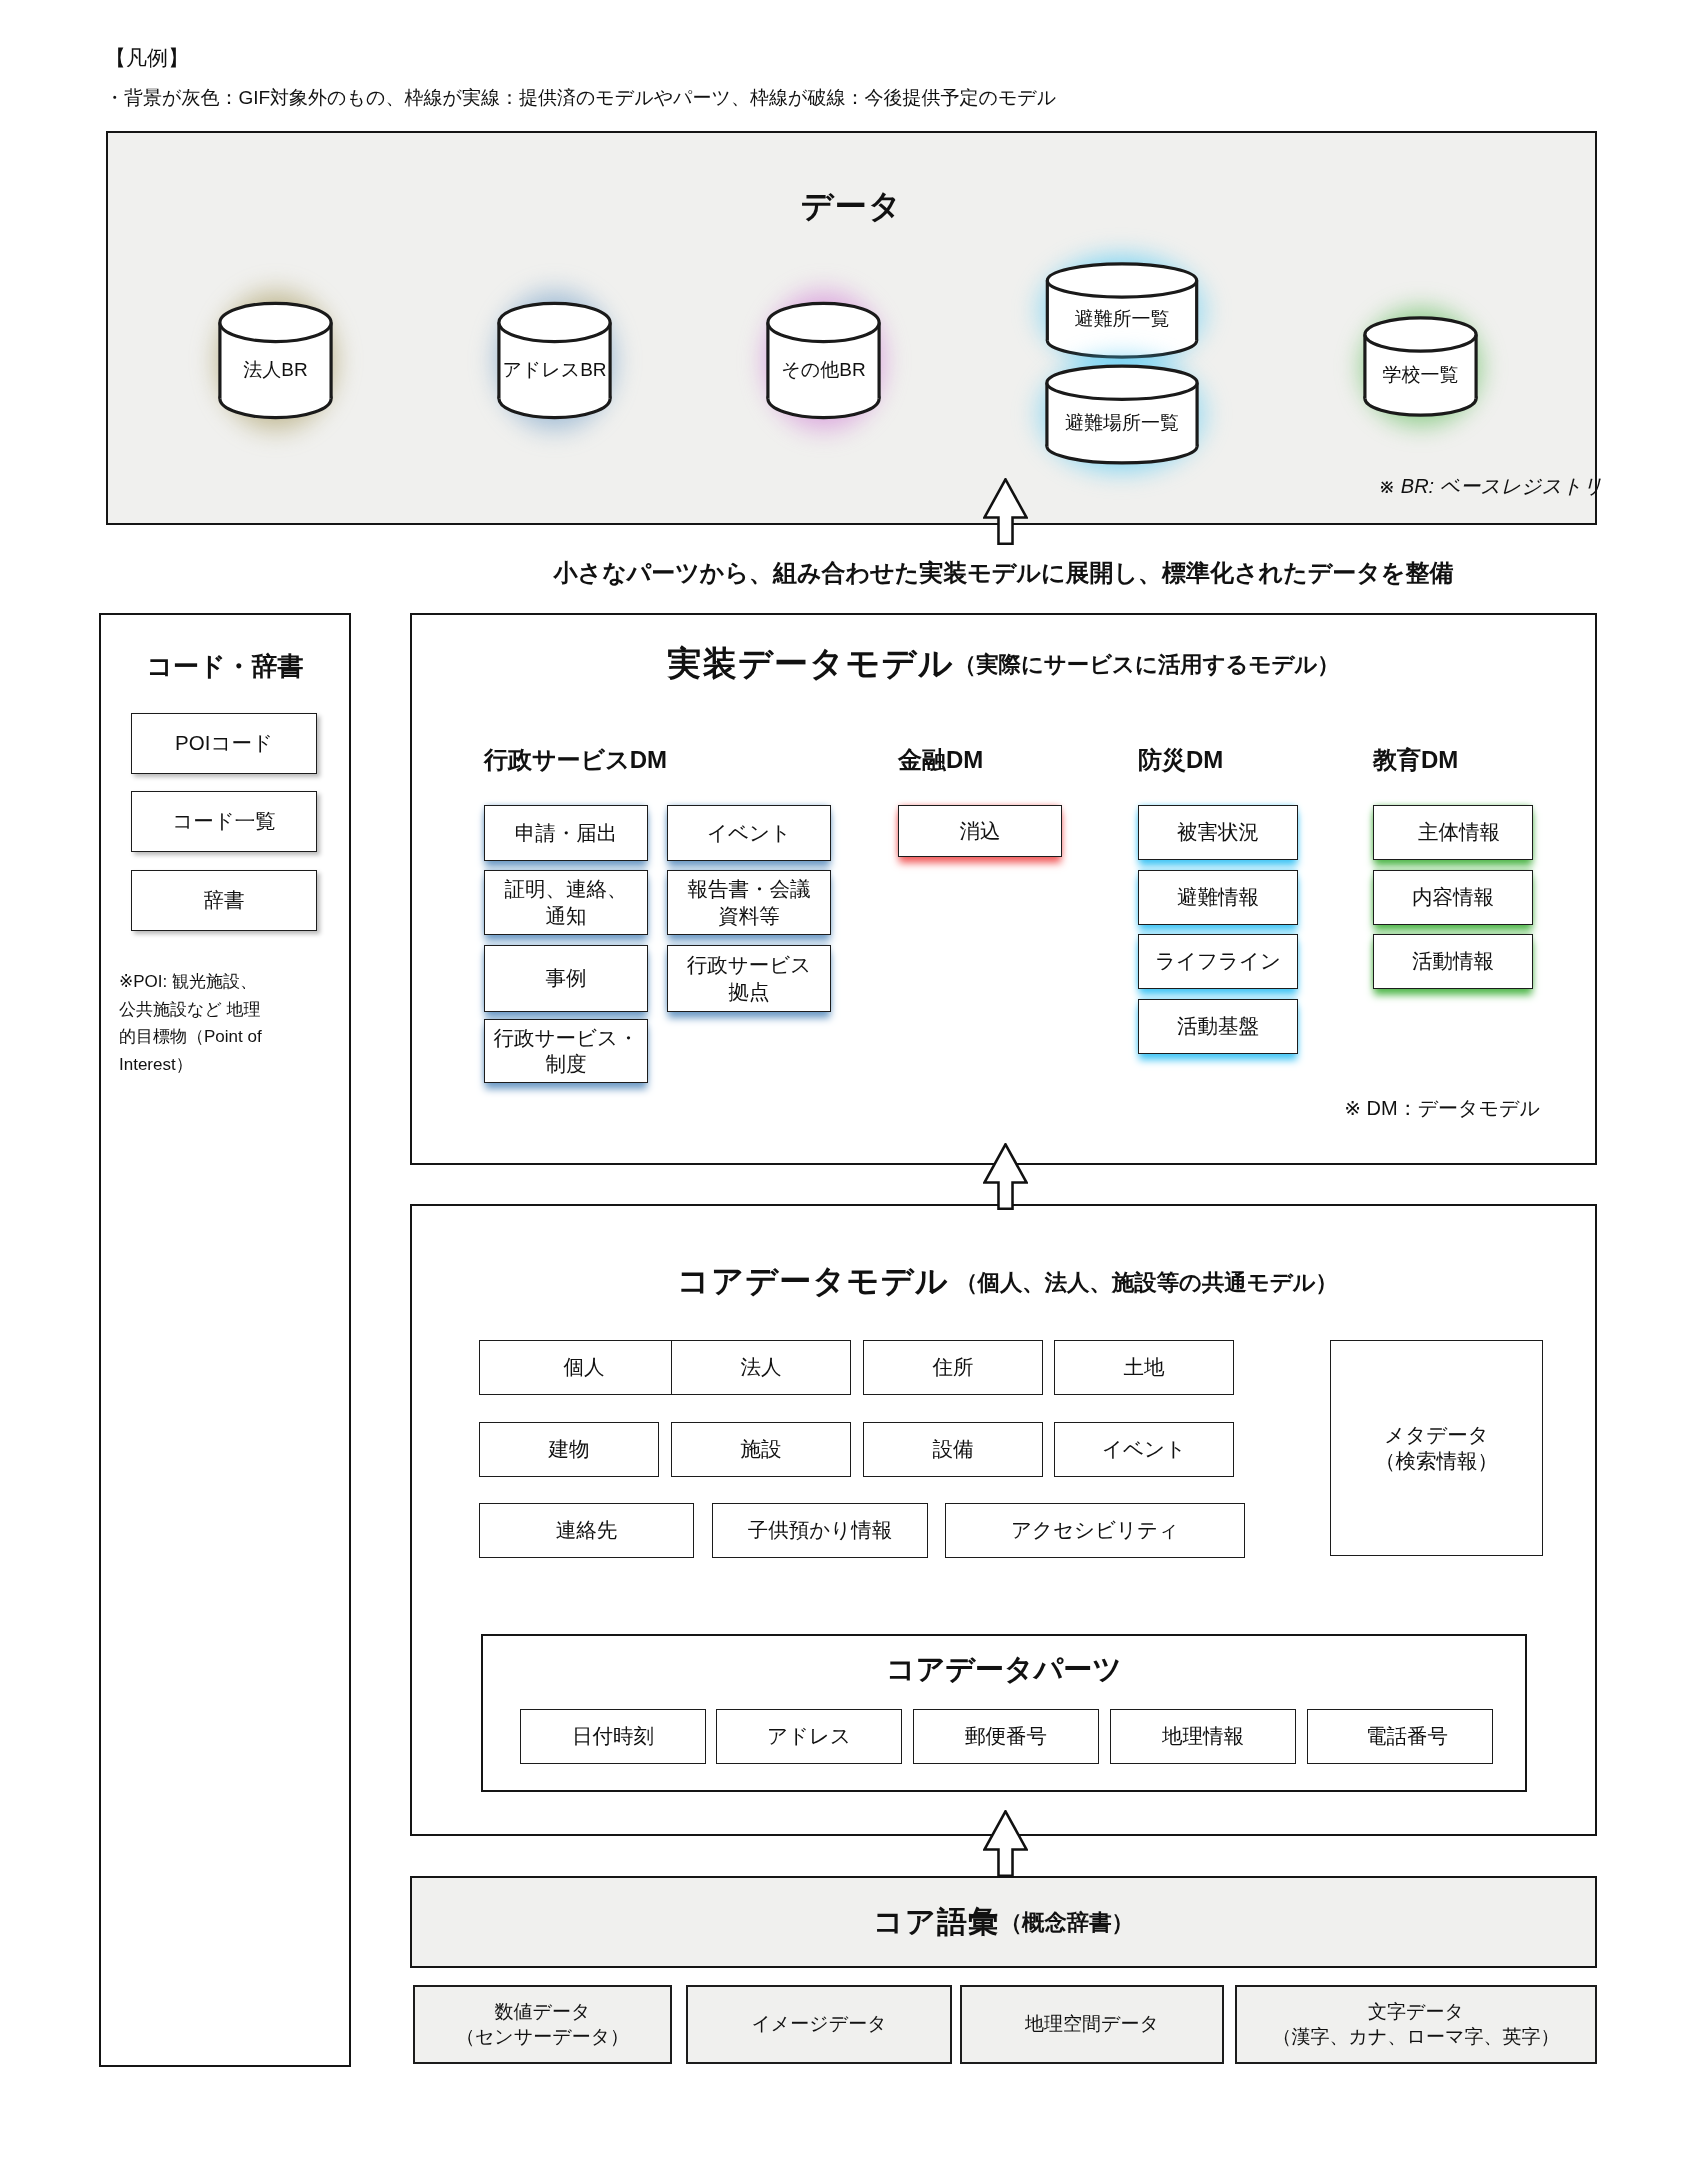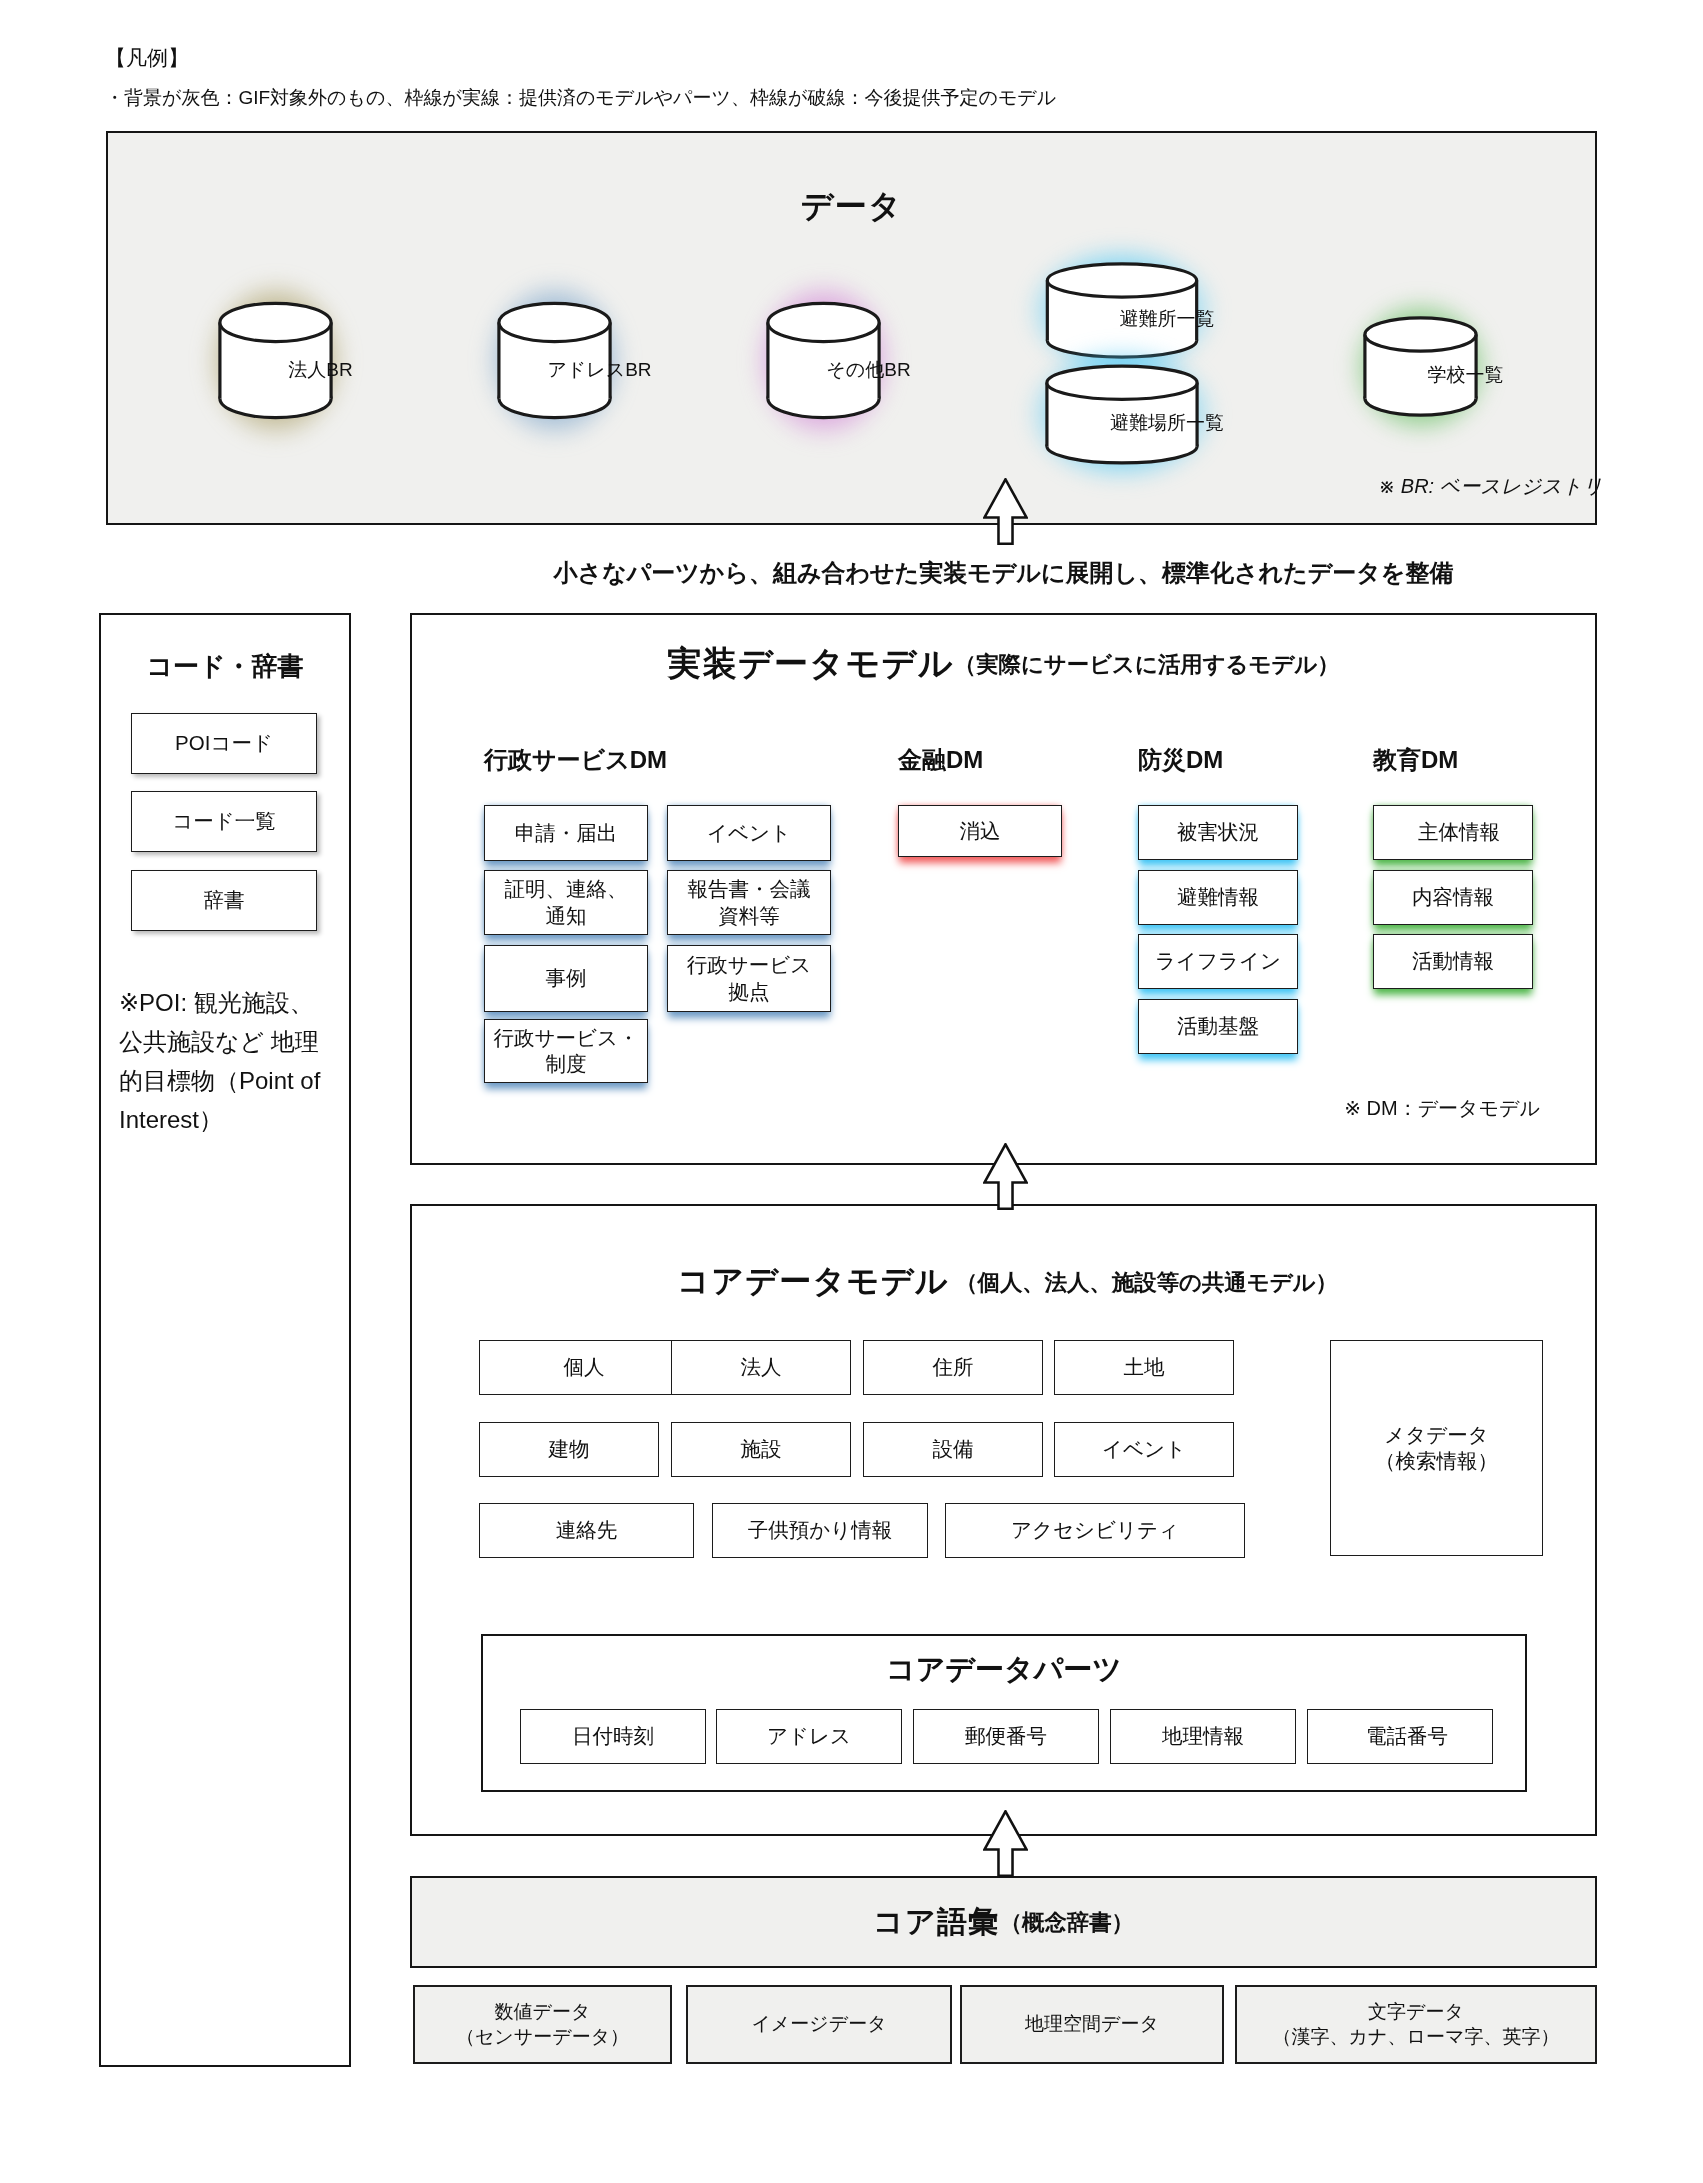--- a/index.html
+++ b/index.html
@@ -15,21 +15,21 @@
        font-size:20.5px;line-height:1.28;white-space:pre-line;z-index:2;}
   .box.gray{background:#f0f0ee;border-width:2.6px;font-size:19px;}
   .code-item{box-shadow:2.6px 3.2px 4.5px rgba(0,0,0,0.28);}
   .big-title{font-weight:bold;font-size:32px;letter-spacing:1.3px;}
   .sub-title{font-weight:bold;font-size:22.4px;}
   .col-header{position:absolute;font-weight:bold;font-size:24px;text-align:left;z-index:2;}
   .note{position:absolute;font-size:20px;z-index:2;}
   .cyl{position:absolute;z-index:2;}
   .cyl .glow{position:absolute;z-index:0;filter:blur(9px);}
   .cyl svg{position:absolute;left:0;top:0;z-index:1;}
-  .cyl .cyl-label{position:absolute;z-index:2;width:100%;text-align:center;font-size:19px;padding-left:45px;}
+  .cyl .cyl-label{position:absolute;z-index:2;width:100%;text-align:center;font-size:19px;}
   .arrow{position:absolute;z-index:6;}
   .flow-text{position:absolute;font-weight:bold;font-size:24px;text-align:center;z-index:2;}
 </style>
 </head>
 <body>
 
 <div class="abs" style="left:105px;top:44px;font-size:21px;">【凡例】</div>
 <div class="abs" style="left:105px;top:85px;font-size:19px;">・背景が灰色：GIF対象外のもの、枠線が実線：提供済のモデルやパーツ、枠線が破線：今後提供予定のモデル</div>
 
 <div class="panel gray" style="left:106px;top:131px;width:1491px;height:394px;"></div>
@@ -112,21 +112,21 @@
 
 <div class="flow-text" style="left:410px;top:557px;width:1187px;">小さなパーツから、組み合わせた実装モデルに展開し、標準化されたデータを整備</div>
 
 <div class="panel" style="left:99px;top:613px;width:252px;height:1454px;"></div>
 <div class="abs ctr" style="left:99px;top:649px;width:252px;font-weight:bold;font-size:26px;">コード・辞書</div>
 <div id="code-items">
     <div class="box code-item" style="left: 131px; top: 713px; width: 186px; height: 61px; border-width: 1.6px;">POIコード</div>
     <div class="box code-item" style="left: 131px; top: 791px; width: 186px; height: 61px; border-width: 1.6px;">コード一覧</div>
     <div class="box code-item" style="left: 131px; top: 870px; width: 186px; height: 61px; border-width: 1.6px;">辞書</div>
   </div>
-<div class="note" style="left:119px;top:968px;width:218px;font-size:24px;line-height:1.62;white-space:pre-line;margin-top:16px;">※POI: 観光施設、
+<div class="note" style="left:119px;top:968px;width:218px;font-size:17px;line-height:1.62;white-space:pre-line;">※POI: 観光施設、
 公共施設など 地理
 的目標物（Point of
 Interest）</div>
 
 <div class="panel" style="left:410px;top:613px;width:1187px;height:552px;"></div>
 <div class="abs ctr" style="left:410px;top:641px;width:1187px;">
   <span class="big-title" style="font-size:34px;">実装データモデル</span>
   <span class="sub-title">（実際にサービスに活用するモデル）</span>
 </div>
 <div id="impl-columns">

